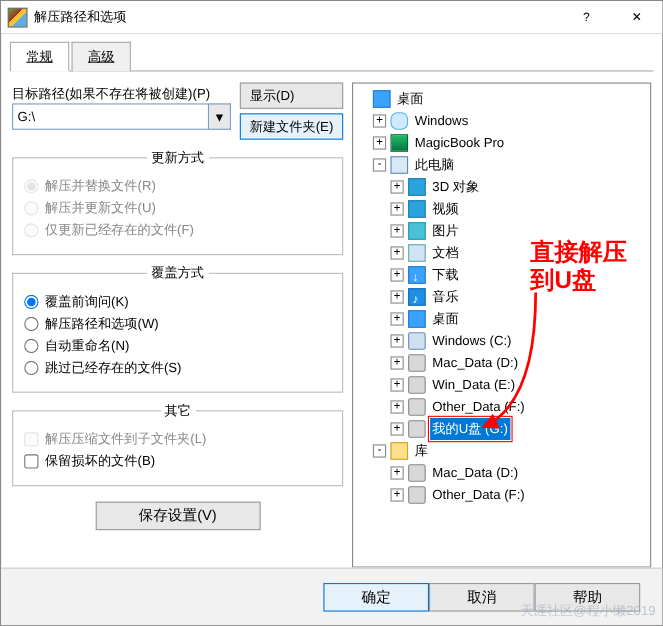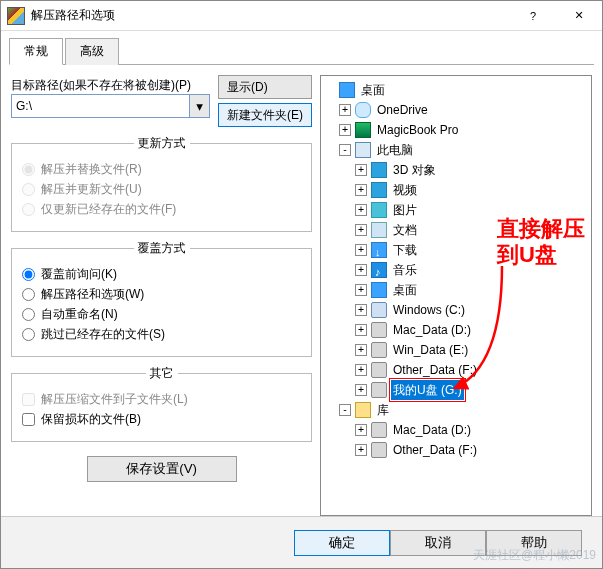--- a/index.html
+++ b/index.html
@@ -4,21 +4,21 @@
 <style>
   * { box-sizing: border-box; margin: 0; padding: 0; }
   body { font-family: "Microsoft YaHei", "Segoe UI", sans-serif; font-size: 12px; background: #f5f5f5; color: #000; }
   .window { width: 603px; height: 569px; margin: 0 auto; border: 1px solid #888; background: #fff; display: flex; flex-direction: column; position: relative; }
   .titlebar { height: 30px; display: flex; align-items: center; border-bottom: 1px solid #ddd; background: #fff; }
   .titlebar .icon { width: 18px; height: 18px; margin: 0 6px; background: linear-gradient(135deg,#6a3,#a52a2a 40%,#f4c430 40%,#f4c430 60%,#5dade2 60%); border:1px solid #555; }
   .titlebar .title { flex: 1; }
   .titlebar .winbtns { display:flex; }
   .titlebar .winbtn { width: 46px; height: 28px; display:flex; align-items:center; justify-content:center; font-size:11px; }
   .tabs { display:flex; border-bottom:1px solid #aaa; margin:6px 8px 0 8px; }
-  .tab { padding:4px 14px; border:1px solid #aaa; border-bottom:none; background:#f0f0f0; margin-right:2px; position:relative; top:1px; }
+  .tab { padding:4px 14px; border:1px solid #aaa; border-bottom:none; background:#f0f0f0; margin-right:2px; position:relative; top:1px;text-decoration:underline; }
   .tab.active { background:#fff; border-bottom:1px solid #fff; }
   .content { flex:1; display:flex; gap:8px; padding:10px 10px 0 10px; overflow:hidden; }
   .left { flex:1; display:flex; flex-direction:column; gap:8px; }
   .right { width:272px; display:flex; flex-direction:column; gap:4px; }
   .pathlabel { margin-top:2px; }
   .pathcombo { display:flex; height:24px; }
   .pathcombo input { flex:1; border:1px solid #7a9acb; padding:0 4px; font-size:12px; }
   .pathcombo button { width:20px; border:1px solid #7a9acb; border-left:none; background:#e8e8e8; }
   .rbtns { display:flex; flex-direction:column; gap:4px; }
   .rbtn { height:24px; border:1px solid #999; background:#e8e8e8; font-size:12px; text-align:left; line-height:22px; padding:0 8px; }
@@ -46,21 +46,21 @@
   .i-video { background:#2aa3df; border:1px solid #1f7fb0; position:relative; }
   .i-pic { background:#49c1d8; border:1px solid #2a9ab0; }
   .i-doc { background:#d0e4f5; border:1px solid #6aa; }
   .i-dl { background:#3aa3ff; border:1px solid #2a7ac5; position:relative; }
   .i-dl::after { content:"↓"; color:#fff; font-size:11px; position:absolute; left:3px; top:-1px; }
   .i-music { background:#1f8fe5; border:1px solid #176fb5; position:relative; }
   .i-music::after { content:"♪"; color:#fff; font-size:11px; position:absolute; left:3px; top:-1px; }
   .i-drive { background:#d8d8d8; border:1px solid #888; border-radius:2px; }
   .i-drivec { background:#cfe0f2; border:1px solid #6a8ab5; border-radius:2px; }
   .i-lib { background:#ffe08a; border:1px solid #c9a227; }
-  .anno { position:absolute; right:6px; top:140px; font-weight:bold; pointer-events:none; }
+  .anno { position:absolute; right:21px; top:140px; font-weight:bold; pointer-events:none; }
   .anno .txt { color:#f00; font-size:22px; line-height:26px; text-align:left; }
   .anno svg { position:absolute; left:-50px; top:50px; overflow:visible; }
   .buttons { height:52px; border-top:1px solid #ccc; background:#f2f2f2; display:flex; justify-content:flex-end; align-items:center; padding:0 20px; }
   .buttons .btn { width:96px; height:26px; border:1px solid #999; background:#e8e8e8; }
   .buttons .btn.ok { border:1px solid #0078d7; background:#e5f1fb; }
   .watermark { position:absolute; right:6px; bottom:4px; color:#9ab; font-size:12px; opacity:.6; }
 </style>
 </head>
 <body>
 
@@ -153,21 +153,21 @@
         <div class="tree" id="tree">
             <div class="node">
               <span class="spacer"></span>
               <span class="ficon i-desktop"></span>
               <span class="label">桌面</span>
             </div>
             <div class="node">
               <span class="spacer"></span>
               <span class="expander">+</span>
               <span class="ficon i-cloud"></span>
-              <span class="label">OneDrive</span>
+              <span class="label">Windows</span>
             </div>
             <div class="node">
               <span class="spacer"></span>
               <span class="expander">+</span>
               <span class="ficon i-laptop"></span>
               <span class="label">MagicBook Pro</span>
             </div>
             <div class="node">
               <span class="spacer"></span>
               <span class="expander">-</span>

